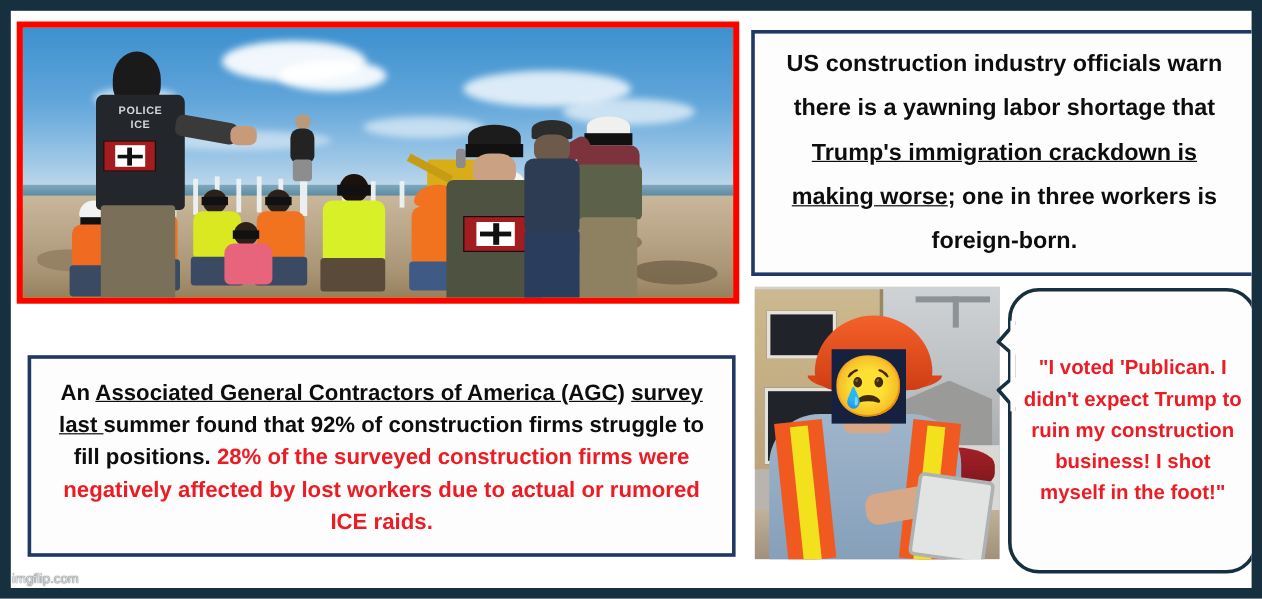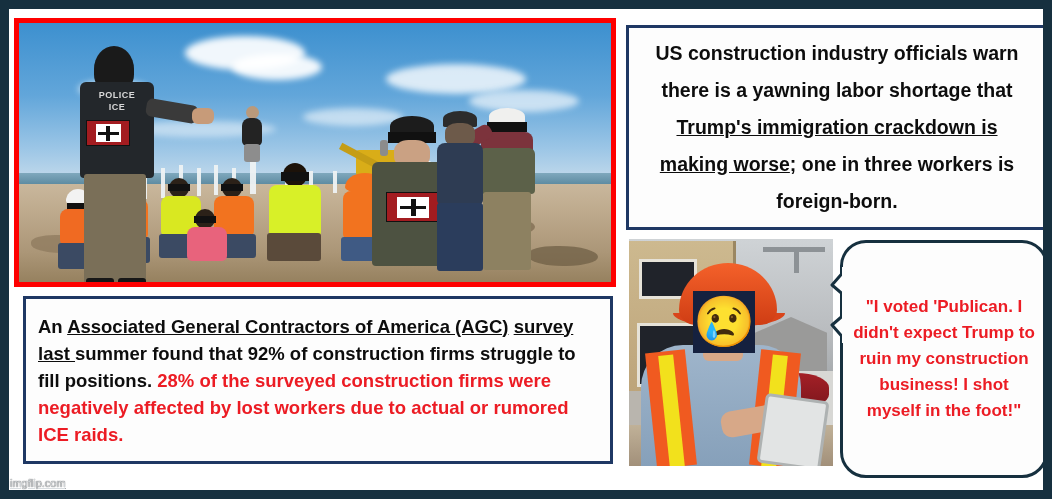--- a/index.html
+++ b/index.html
@@ -21,21 +21,21 @@
     border: 9px solid #16303f;
     overflow: hidden;
   }
 
   
   #raid-photo-frame {
     position: absolute;
     left: 5px;
     top: 9px;
     width: 602px;
-    height: 269px;
+    height: 235px;
     box-sizing: border-box;
     border: 5px solid #fe0000;
     background: #eab308;
     overflow: hidden;
   }
   .photo-canvas { position: absolute; inset: 0; overflow: hidden; }
 
   
   .sky {
     position: absolute; left: 0; top: 0; width: 100%; height: 62%;
@@ -145,21 +145,21 @@
     height: 168px;
     box-sizing: border-box;
     background: #fdfdfd;
     border: 3px solid #1f3864;
     display: flex;
     align-items: center;
     justify-content: center;
     padding: 6px 12px;
   }
   #survey-text {
-    text-align: left;
+    text-align: center;
     font-size: 18.5px;
     line-height: 27px;
     font-weight: 700;
     color: #0d0d0d;
     font-family: "Liberation Sans", sans-serif;
   }
   #survey-text .u { text-decoration: underline; }
   #survey-text .red { color: #ec1c24; }
 
   
@@ -294,21 +294,20 @@
     position: absolute;
     left: 1px;
     bottom: 1px;
     color: #d9dde0;
     font-size: 11px;
     line-height: 12px;
     font-family: "Liberation Sans", sans-serif;
     font-weight: 400;
     z-index: 5;
     text-shadow: 0 0 1px #000;
-    text-decoration: underline;
   }
 </style>
 </head>
 <body>
 
 <div id="meme">
 
   <div id="raid-photo-frame">
     <div class="photo-canvas">
       <div class="sky"></div>

